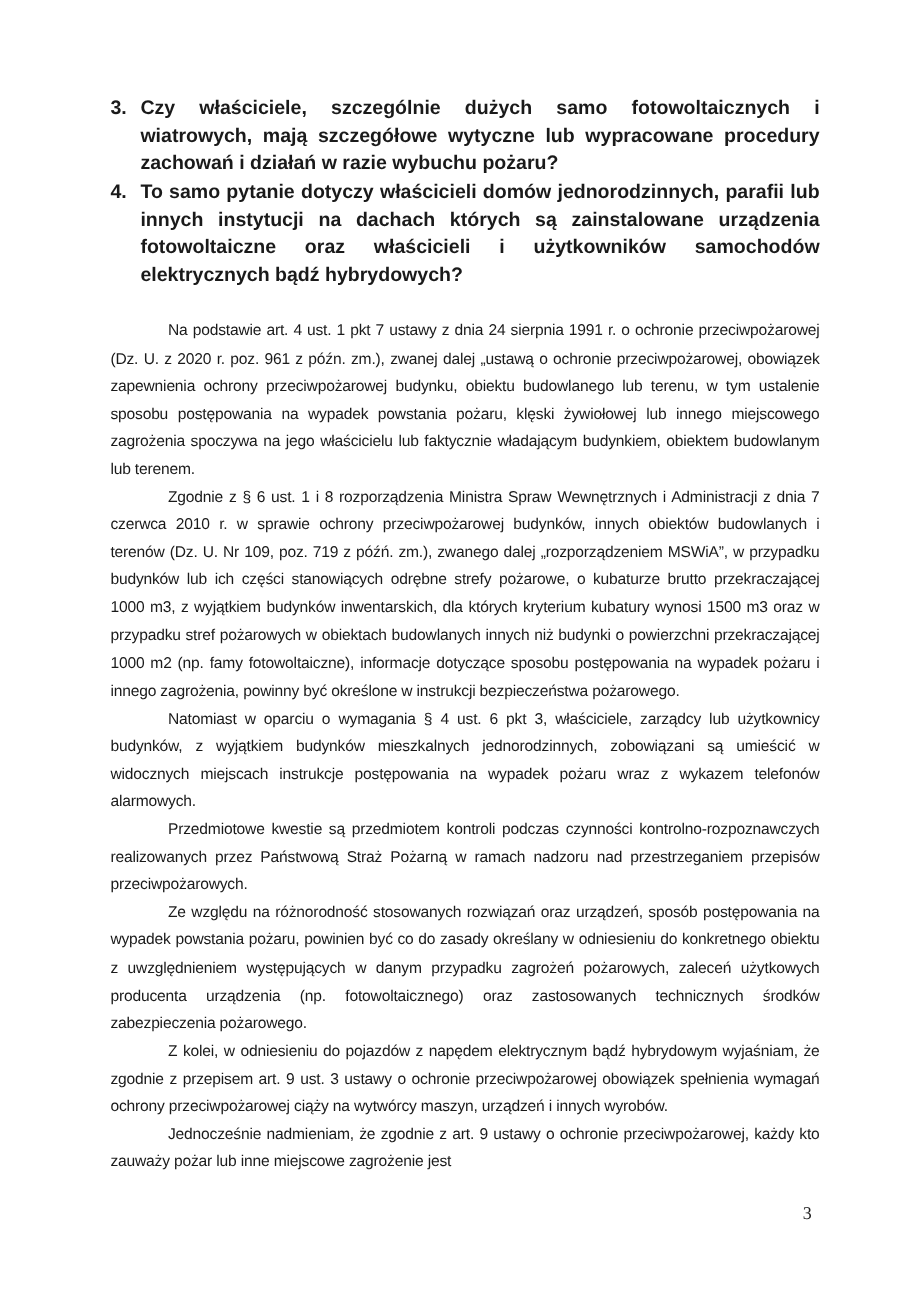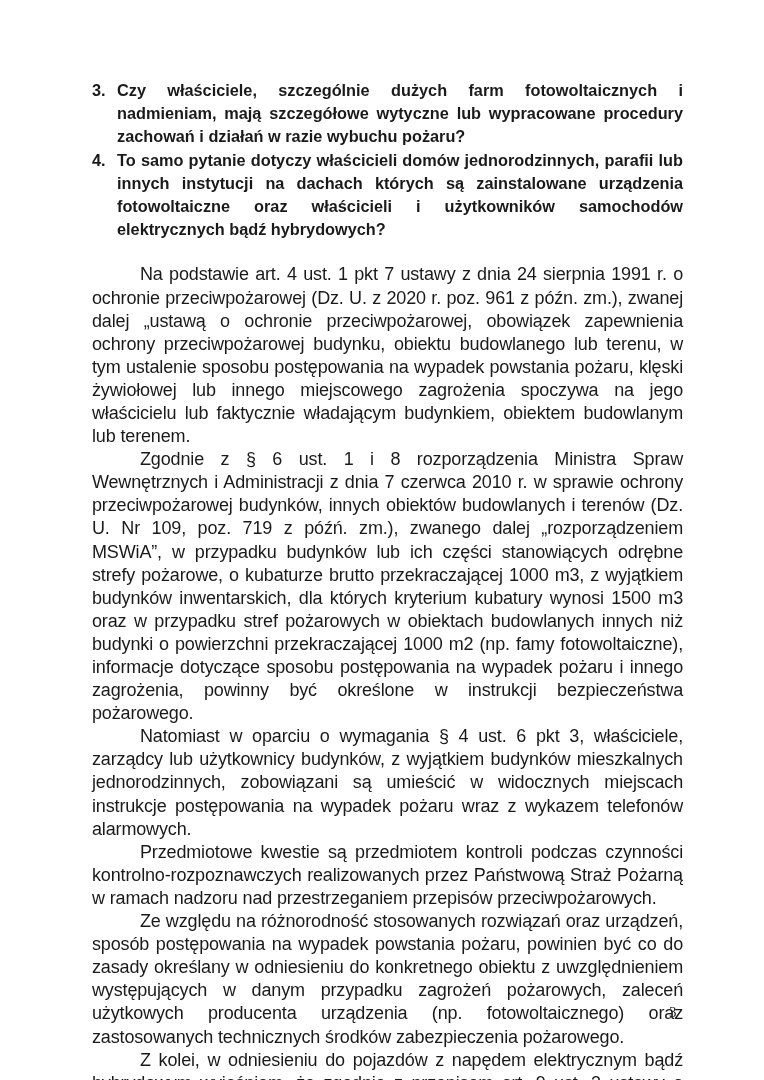--- a/index.html
+++ b/index.html
@@ -39,21 +39,21 @@
     .qtext {
       flex: 1;
       text-align: justify;
       text-align-last: left;
     }
     .body {
       margin-top: 22px;
     }
     .para {
       margin: 0;
-      font-size: 18px;
+      font-size: 13px;
       line-height: 23.1px;
       text-align: justify;
       text-indent: 48px;
       letter-spacing: -0.15px;
     }
     .page-number {
       position: absolute;
       left: 669px;
       top: 1004px;
       font-family: "Liberation Serif", serif;
@@ -61,21 +61,21 @@
       color: #222;
     }
   </style>
 </head>
 <body>
 
 <div class="page">
   <ol class="qlist">
     <li class="qitem">
       <span class="qnum">3.</span>
-      <span class="qtext">Czy właściciele, szczególnie dużych farm fotowoltaicznych i nadmieniam, mają szczegółowe wytyczne lub wypracowane procedury zachowań i działań w razie wybuchu pożaru?</span>
+      <span class="qtext">Czy właściciele, szczególnie dużych samo fotowoltaicznych i wiatrowych, mają szczegółowe wytyczne lub wypracowane procedury zachowań i działań w razie wybuchu pożaru?</span>
     </li>
     <li class="qitem">
       <span class="qnum">4.</span>
       <span class="qtext">To samo pytanie dotyczy właścicieli domów jednorodzinnych, parafii lub innych instytucji na dachach których są zainstalowane urządzenia fotowoltaiczne oraz właścicieli i użytkowników samochodów elektrycznych bądź hybrydowych?</span>
     </li>
   </ol>
 
   <div class="body">
     <p class="para">Na podstawie art. 4 ust. 1 pkt 7 ustawy z dnia 24 sierpnia 1991 r. o ochronie przeciwpożarowej (Dz. U. z 2020 r. poz. 961 z późn. zm.), zwanej dalej „ustawą o ochronie przeciwpożarowej, obowiązek zapewnienia ochrony przeciwpożarowej budynku, obiektu budowlanego lub terenu, w tym ustalenie sposobu postępowania na wypadek powstania pożaru, klęski żywiołowej lub innego miejscowego zagrożenia spoczywa na jego właścicielu lub faktycznie władającym budynkiem, obiektem budowlanym lub terenem.</p>
     <p class="para">Zgodnie z § 6 ust. 1 i 8 rozporządzenia Ministra Spraw Wewnętrznych i Administracji z dnia 7 czerwca 2010 r. w sprawie ochrony przeciwpożarowej budynków, innych obiektów budowlanych i terenów (Dz. U. Nr 109, poz. 719 z późń. zm.), zwanego dalej „rozporządzeniem MSWiA”, w przypadku budynków lub ich części stanowiących odrębne strefy pożarowe, o kubaturze brutto przekraczającej 1000 m3, z wyjątkiem budynków inwentarskich, dla których kryterium kubatury wynosi 1500 m3 oraz w przypadku stref pożarowych w obiektach budowlanych innych niż budynki o powierzchni przekraczającej 1000 m2 (np. famy fotowoltaiczne), informacje dotyczące sposobu postępowania na wypadek pożaru i innego zagrożenia, powinny być określone w instrukcji bezpieczeństwa pożarowego.</p>

